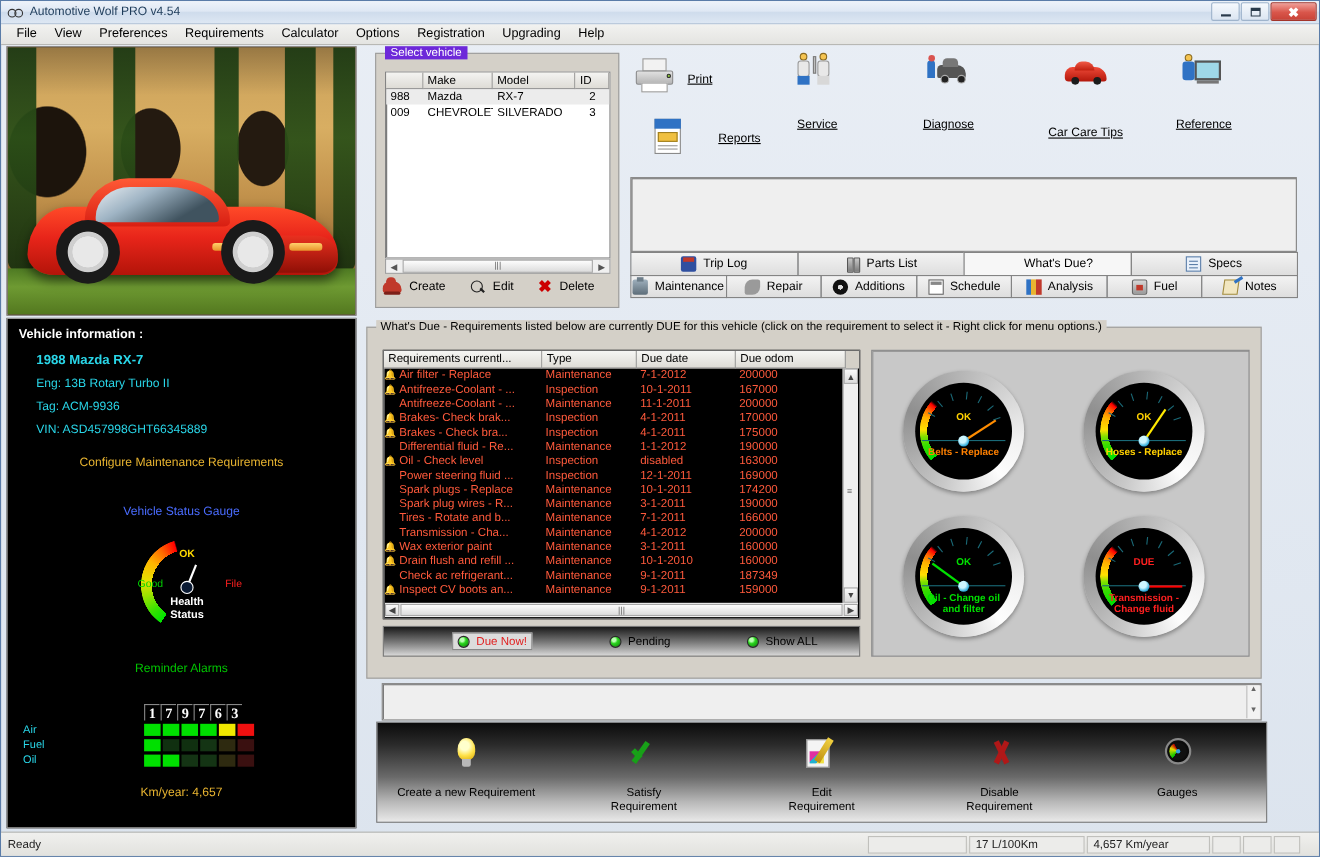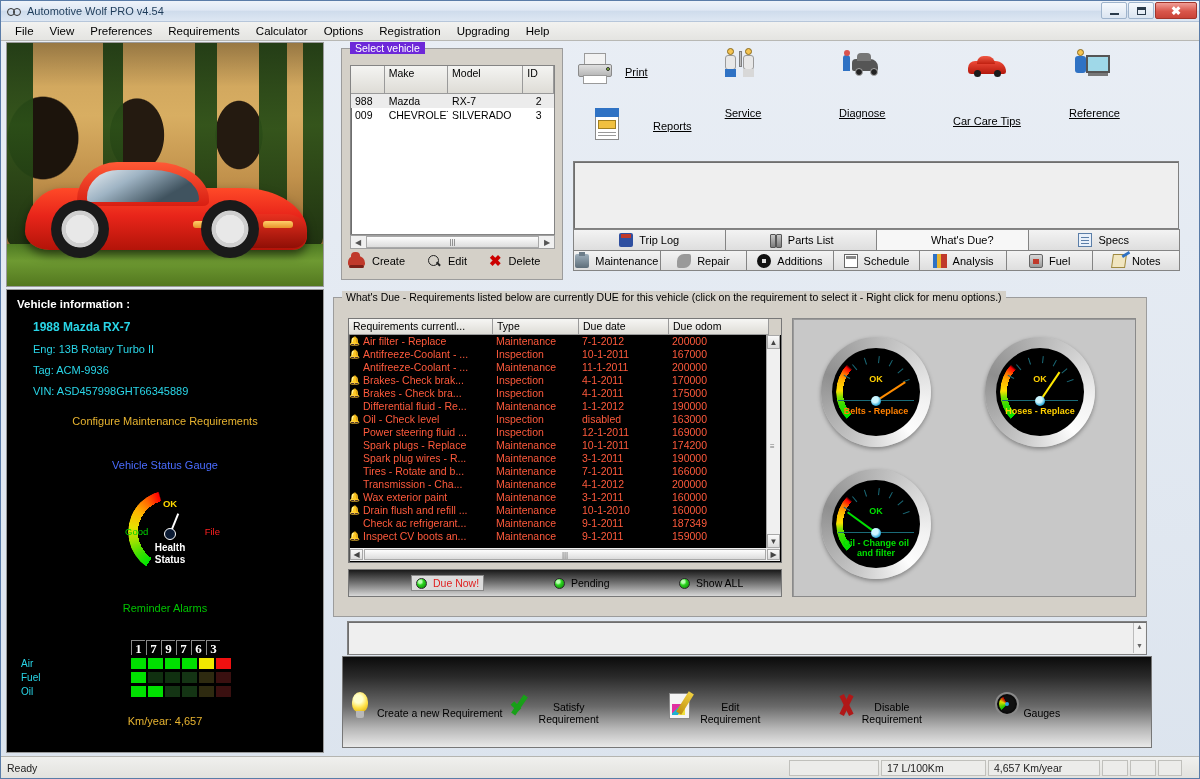--- a/index.html
+++ b/index.html
@@ -106,21 +106,21 @@
      border-top:1px solid #888; border-left:1px solid #888; }
   #bars { position:absolute; left:124px; top:368px; }
   #bars .row { display:flex; gap:2px; margin-bottom:3px; height:11px; position:relative; }
   #bars .row .name { position:absolute; left:-110px; width:100px; text-align:left; color:#29d6e8; font-size:10px; }
   #bars .cell { width:15px; height:11px; }
   #kmyear { position:absolute; left:0; right:0; top:425px; text-align:center; color:#e8b430; font-size:11px; }
   
   #selveh { left:340px; top:47px; width:222px; height:232px; }
   #vgrid { position:absolute; left:8px; top:16px; width:205px; height:170px; background:#fff;
            border:1px solid #848484; box-shadow: inset 1px 1px 0 #6e6e6e; overflow:hidden; }
-  #vgrid .hrow { display:flex; height:28px; background:#d4d0c8; }
+  #vgrid .hrow { display:flex; height:15px; background:#d4d0c8; }
   #vgrid .hcell { border-right:1px solid #9a9a9a; border-bottom:1px solid #9a9a9a; padding-left:4px;
                   font-size:10.5px; line-height:14px; background:linear-gradient(#f4f4f2,#dedcd6); }
   #vgrid .drow { display:flex; height:14px; font-size:10.5px; line-height:14px; }
   #vgrid .drow.sel { background:#ececec;justify-content:center; }
   #vgrid .dcell { padding-left:4px; overflow:hidden; white-space:nowrap; }
   #vgrid .dcell.num { text-align:center; padding-left:0; }
   .hscroll { position:absolute; left:8px; top:186px; width:205px; height:14px; background:#f0f0f0;
              border:1px solid #a0a0a0; display:flex; align-items:center; }
   .hscroll .arw { width:14px; text-align:center; font-size:8px; color:#555; }
   .hscroll .thumb { flex:1; height:12px; margin:0 1px; background:linear-gradient(#fdfdfd,#dcdcdc);
@@ -258,21 +258,21 @@
   
   #notesbox { position:absolute; left:346px; top:620px; width:800px; height:34px;
       background:#efefef; border:1px solid #808080; box-shadow: inset 1px 1px 0 #6e6e6e; }
   #notesbox .vs { position:absolute; right:1px; top:1px; bottom:1px; width:12px; background:#f2f2f2; border-left:1px solid #bbb; }
   #notesbox .vs .a { height:11px; text-align:center; font-size:7px; color:#666; }
   #notesbox .vs .a.b { position:absolute; bottom:0; left:0; right:0; }
   
   #actionbar { position:absolute; left:341px; top:655px; width:810px; height:92px;
       background:linear-gradient(#0b0b0b 0%, #2a2a2a 22%, #6a6a6a 55%, #b8b8b8 80%, #e9e9e9 100%);
       border:1px solid #777; display:flex; }
-  .act { flex:1; position:relative; display:flex; flex-direction:row; align-items:center; justify-content:flex-start; padding-top:12px; }
+  .act { flex:1; position:relative; display:flex; flex-direction:column; align-items:center; justify-content:flex-start; padding-top:12px; }
   .act .aico { width:34px; height:36px; position:relative; }
   .act .alab { margin-top:10px; font-size:10.5px; color:#000; text-align:center; line-height:12px; }
   .a-bulb { position:absolute; left:9px; top:2px; width:16px; height:20px; border-radius:50% 50% 40% 40%;
       background:radial-gradient(circle at 40% 35%, #ffffcc 0 25%, #ffe24a 55%, #d8a400 100%); }
   .a-bulb:after { content:""; position:absolute; left:4px; top:19px; width:8px; height:7px; background:#b8b8b8; border-radius:0 0 2px 2px; }
   .a-check { position:absolute; left:6px; top:2px; width:22px; height:24px; }
   .a-check:before { content:""; position:absolute; left:0; top:12px; width:10px; height:5px; background:#18a018; transform:rotate(45deg); }
   .a-check:after { content:""; position:absolute; left:6px; top:2px; width:5px; height:22px; background:#18a018; transform:rotate(35deg); }
   .a-edit .pg { position:absolute; left:3px; top:3px; width:21px; height:26px; background:#f4f4f4; border:1px solid #888; }
   .a-edit .sw { position:absolute; left:6px; top:14px; width:13px; height:11px;
@@ -775,20 +775,37 @@
             <i class="tick" style="transform:rotate(28deg)"></i>
             <i class="tick" style="transform:rotate(50deg)"></i>
             <i class="tick" style="transform:rotate(70deg)"></i>
             <div class="base"></div>
             <div class="st" style="color:#00e000">OK</div>
             <div class="needle" style="background:#00e000; transform:rotate(-54deg)"></div>
             <div class="hub"></div>
             <div class="lb" style="color:#00e000">Oil - Change oil<br>and filter</div>
           </div>
         </div>
+        <div class="gauge" style="left: 192px; top: 150px;">
+          <div class="inner">
+            <div class="scale"></div>
+            <i class="tick" style="transform:rotate(-62deg)"></i>
+            <i class="tick" style="transform:rotate(-40deg)"></i>
+            <i class="tick" style="transform:rotate(-18deg)"></i>
+            <i class="tick" style="transform:rotate(6deg)"></i>
+            <i class="tick" style="transform:rotate(28deg)"></i>
+            <i class="tick" style="transform:rotate(50deg)"></i>
+            <i class="tick" style="transform:rotate(70deg)"></i>
+            <div class="base"></div>
+            <div class="st" style="color:#ff2020">DUE</div>
+            <div class="needle" style="background:#ff0000; transform:rotate(90deg)"></div>
+            <div class="hub"></div>
+            <div class="lb" style="color:#ff2020">Transmission -<br>Change fluid</div>
+          </div>
+        </div>
       </div>
   </div>
 
   <div id="notesbox">
     <div class="vs">
       <div class="a">▲</div>
       <div class="a b">▼</div>
     </div>
   </div>
 

